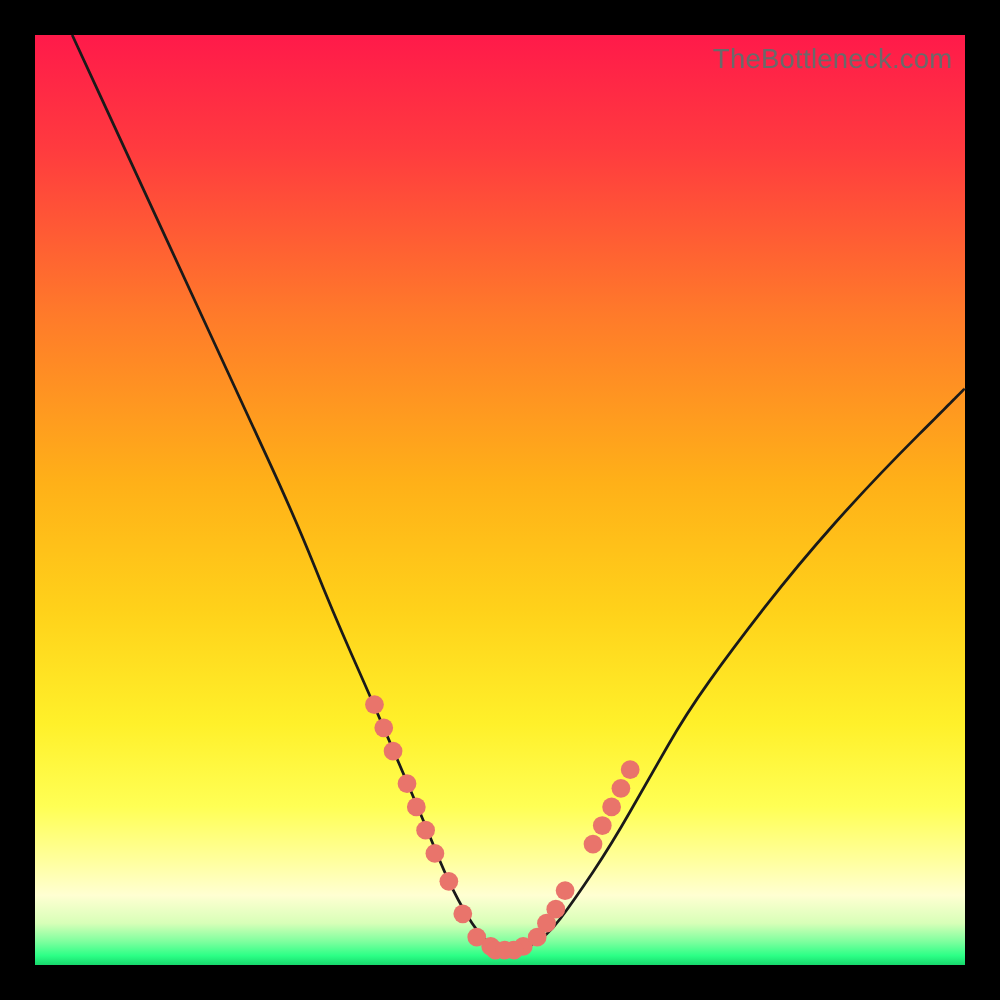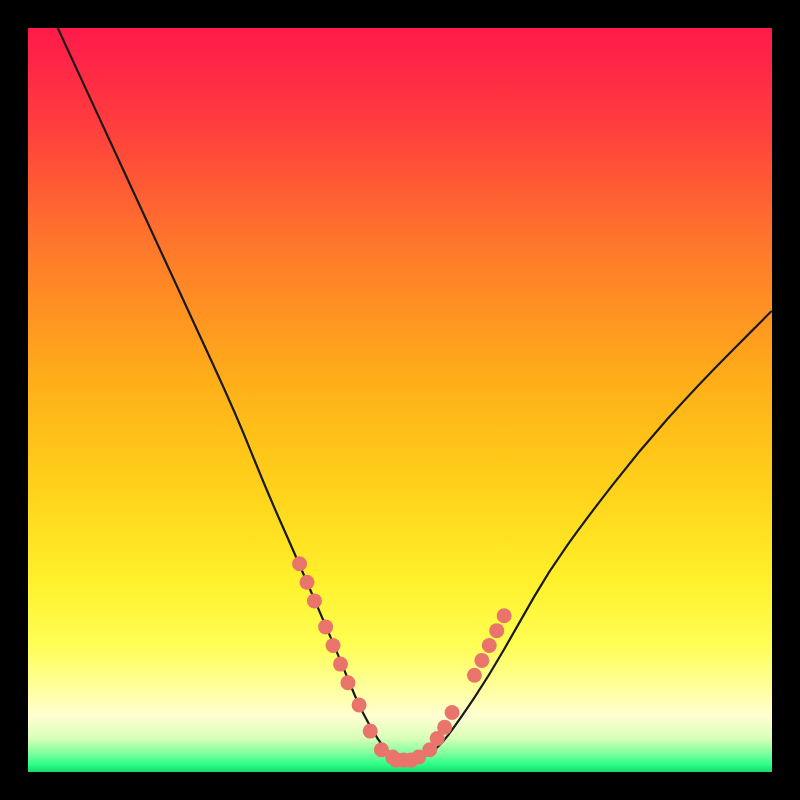--- a/index.html
+++ b/index.html
@@ -64,20 +64,21 @@
         <stop offset="0.925" stop-color="#ffffd2"></stop>
         <stop offset="0.955" stop-color="#d8ffb8"></stop>
         <stop offset="0.975" stop-color="#7dff9e"></stop>
         <stop offset="0.99" stop-color="#2cff86"></stop>
         <stop offset="1" stop-color="#17d86c"></stop>
       </linearGradient>
     </defs>
     <rect x="0" y="0" width="744" height="744" fill="url(#bg)"></rect>
   </svg>
 
+  <div class="watermark">TheBottleneck.com</div>
 
   <svg class="curve" viewBox="0 0 744 744">
     <g id="curve-layer">
         <path d="M 29.76 0 Q 29.76 0 52.080000000000005 48.360000000000014 Q 74.4 96.72000000000003 96.72 145.08000000000004 Q 119.04 193.44000000000005 141.36 241.80000000000004 Q 163.68 290.16 186 338.52 Q 208.32000000000002 386.88 223.20000000000002 424.08 Q 238.08 461.28 252.95999999999998 494.76 Q 267.84 528.24 279 554.28 Q 290.16 580.3199999999999 301.32 606.3599999999999 Q 312.47999999999996 632.4 319.91999999999996 651 Q 327.36 669.6 334.8 684.48 Q 342.24 699.36 349.68 710.52 Q 357.12 721.68 364.56 727.26 Q 372 732.84 379.44 732.84 Q 386.88 732.84 398.04 727.26 Q 409.20000000000005 721.68 420.36 706.8 Q 431.52 691.92 446.4 669.5999999999999 Q 461.28 647.28 476.15999999999997 621.24 Q 491.04 595.2 505.91999999999996 569.1600000000001 Q 520.8 543.12 539.4 517.0799999999999 Q 558 491.03999999999996 584.04 457.55999999999995 Q 610.0799999999999 424.08 639.8399999999999 390.6 Q 669.6 357.12 706.8 319.92 T 744 282.72" fill="none" stroke="#1a1a1a" stroke-width="2.2"></path>
       </g>
     <g id="dots-layer">
         <circle cx="271.56" cy="535.68" r="7.5" fill="#e9746b" stroke="#d85f57" stroke-width="0"></circle>
         <circle cx="279" cy="554.28" r="7.5" fill="#e9746b" stroke="#d85f57" stroke-width="0"></circle>
         <circle cx="286.44" cy="572.88" r="7.5" fill="#e9746b" stroke="#d85f57" stroke-width="0"></circle>
         <circle cx="297.6" cy="598.92" r="7.5" fill="#e9746b" stroke="#d85f57" stroke-width="0"></circle>

